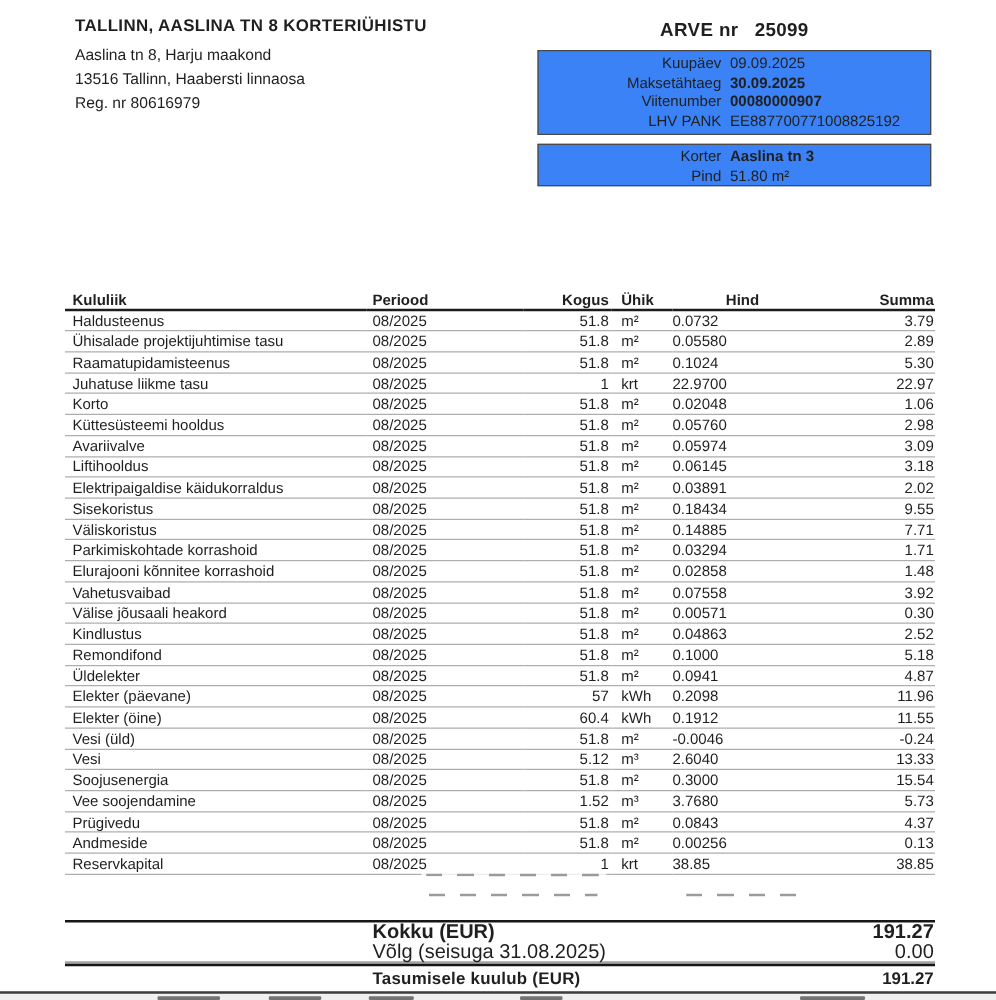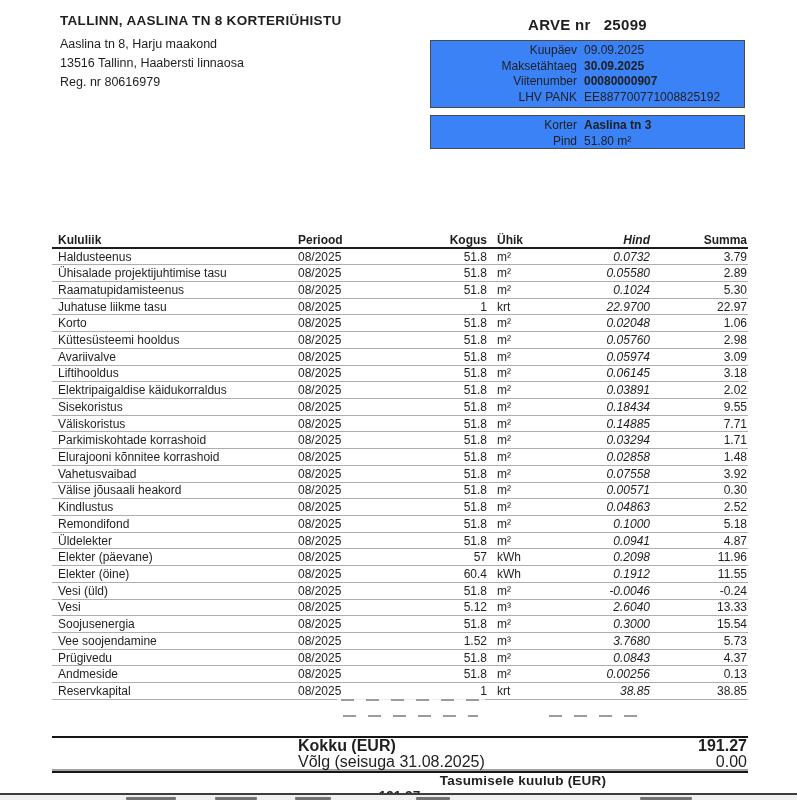--- a/index.html
+++ b/index.html
@@ -45,35 +45,35 @@
     white-space: nowrap; overflow: hidden;
   }
   .cost-table td {
     height: 16.72px; border-bottom: 1px solid #aeaeae;
     white-space: nowrap; overflow: hidden; vertical-align: middle;
   }
   .c-kululiik { text-align: left; padding-left: 6px; }
   .c-periood  { text-align: left; padding-left: 5px; }
   .c-kogus    { text-align: right; padding-right: 2px; }
   .c-uhik     { text-align: left; padding-left: 8px; }
-  .c-hind     { text-align: right; padding-right: 2px; font-style: italic; }
+  .c-hind     { padding-right: 2px; }
   .c-summa    { text-align: right; padding-right: 1px; }
 
   
   .totals {
     position: absolute; left: 52px; top: 736px; width: 696px;
     border-top: 2px solid #161616;
   }
   .totals-row { display: flex; align-items: center; height: 16.5px; font-size: 16px; }
   .totals-row .t-label { padding-left: 246px; flex: 1; }
   .totals-row .t-value { text-align: right; padding-right: 1px; }
   .totals-row.volg { border-bottom: 2px solid #a3a3a3; }
   .due-row {
     display: flex; align-items: center; height: 21px;
-    border-top: 2px solid #161616; font-size: 13.5px; font-weight: bold; flex-direction: column;
+    border-top: 2px solid #161616; font-size: 13.5px; font-weight: bold;
   }
   .due-row .t-label { padding-left: 246px; flex: 1; letter-spacing: .2px; }
   .due-row .t-value { text-align: right; padding-right: 1px; }
 
   
   .artifact { position: absolute; pointer-events: none; }
   .wash { background: rgba(255,255,255,0.78); }
   .dash {
     height: 2px;
     background: repeating-linear-gradient(90deg, #9b9b9b 0 13px, rgba(0,0,0,0) 13px 25px);

